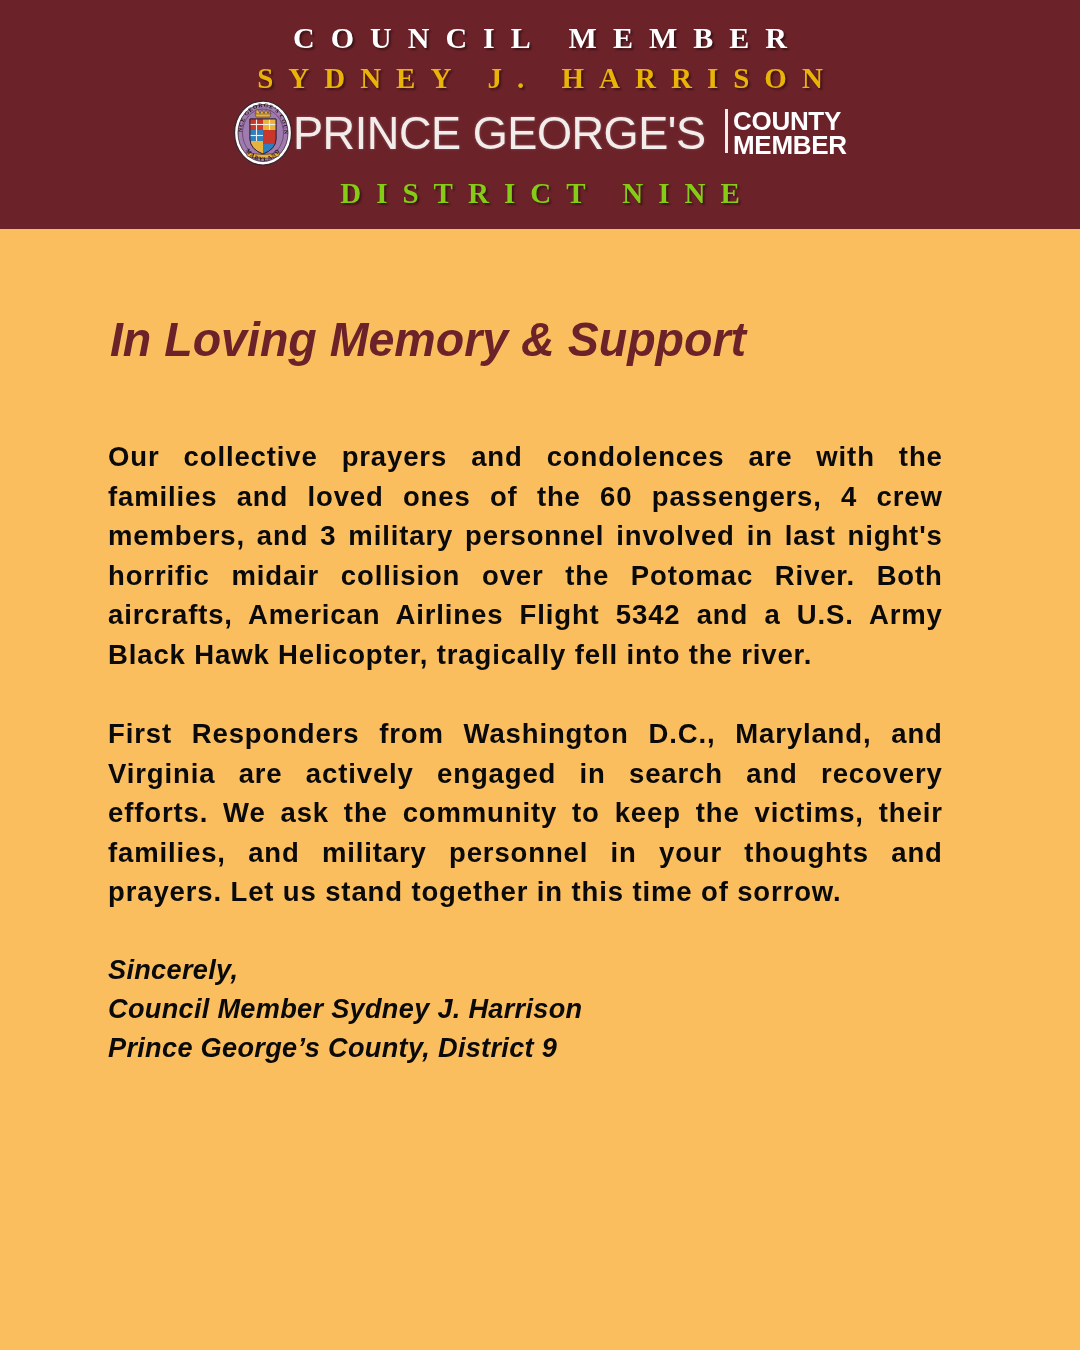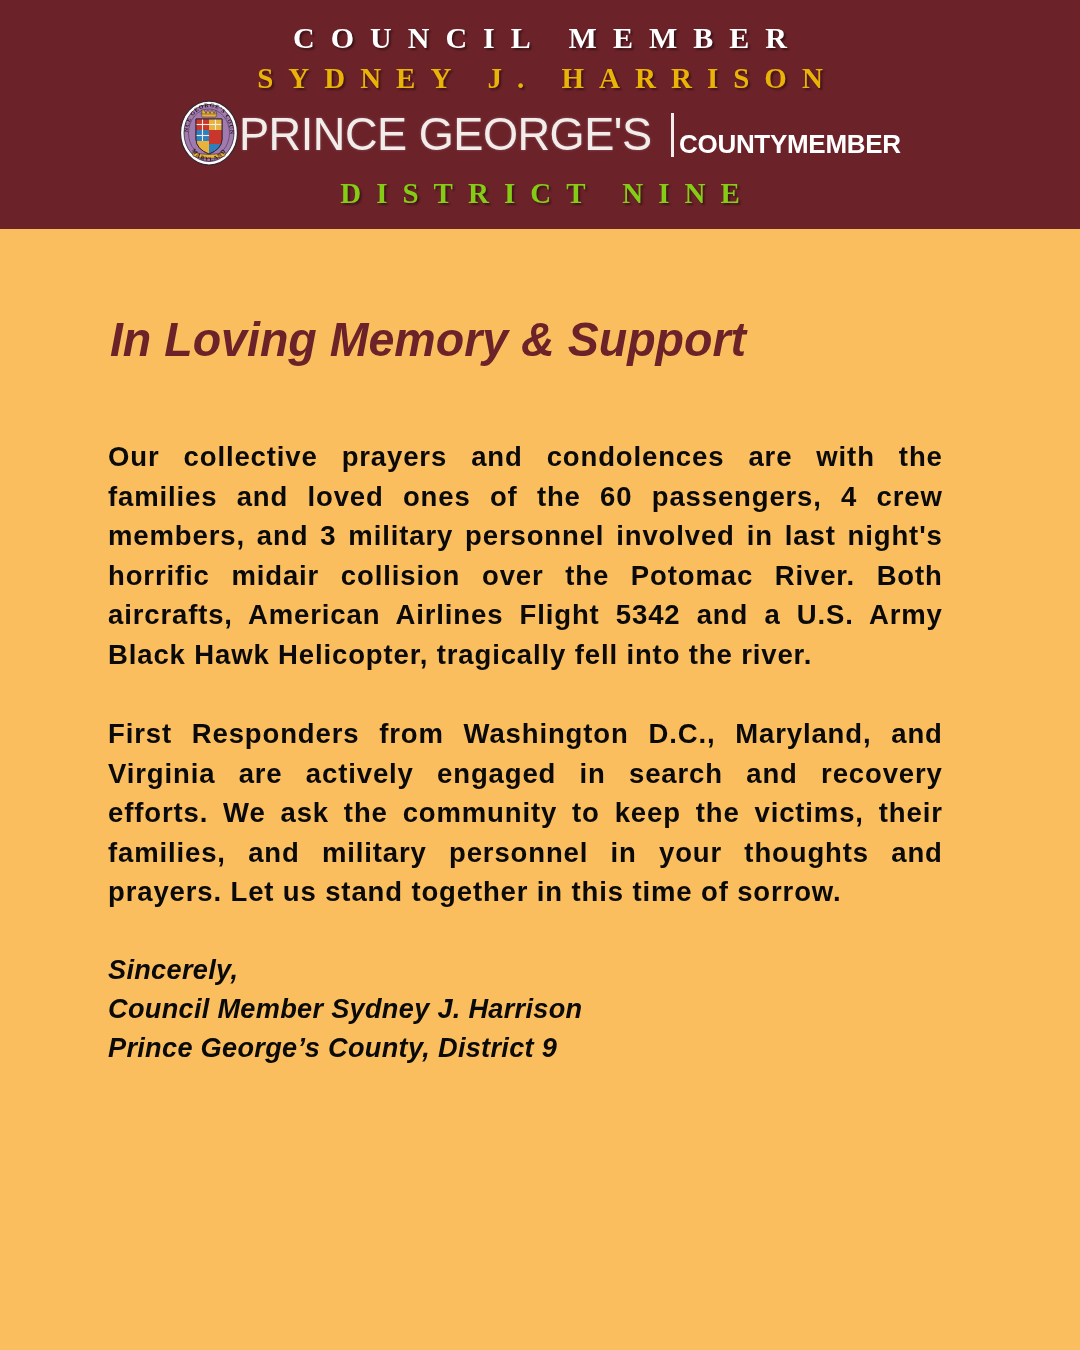--- a/index.html
+++ b/index.html
@@ -81,21 +81,21 @@
 
   .seal {
     width: 60px;
     height: 66px;
     flex: 0 0 auto;
     display: block;
   }
 
   .wordmark {
     display: flex;
-    align-items: flex-end;
+    align-items: flex-start;
     margin-left: 0;
   }
 
   .pg-name {
     font-family: "Liberation Sans", sans-serif;
     font-weight: 300;
     font-size: 47px;
     line-height: 1;
     color: #F2EDEA;
     letter-spacing: -0.5px;
@@ -107,21 +107,21 @@
   .pg-divider {
     width: 3px;
     height: 44px;
     background: #F2EDEA;
     margin: 0 5px 0 2px;
     flex: 0 0 auto;
   }
 
   .cc-stack {
     display: flex;
-    flex-direction: row;
+    flex-direction: column;
     justify-content: center;
     line-height: 0.93;
   }
 
   .cc-stack span {
     font-family: "Liberation Sans", sans-serif;
     font-weight: bold;
     font-size: 26px;
     color: #FFFFFF;
     letter-spacing: -0.3px;

